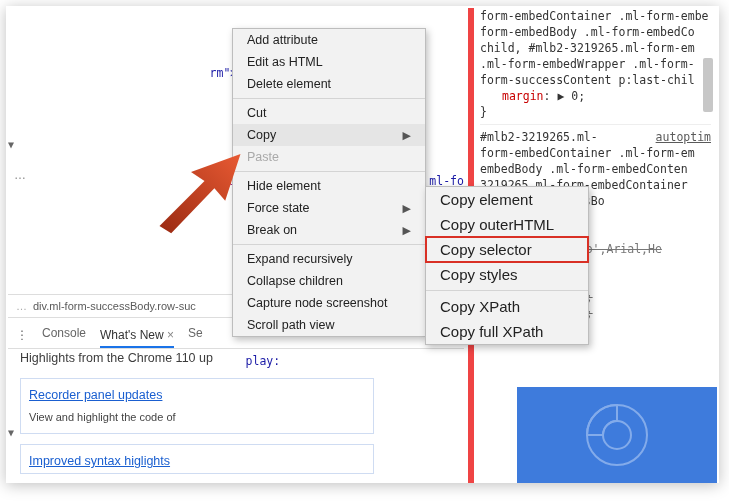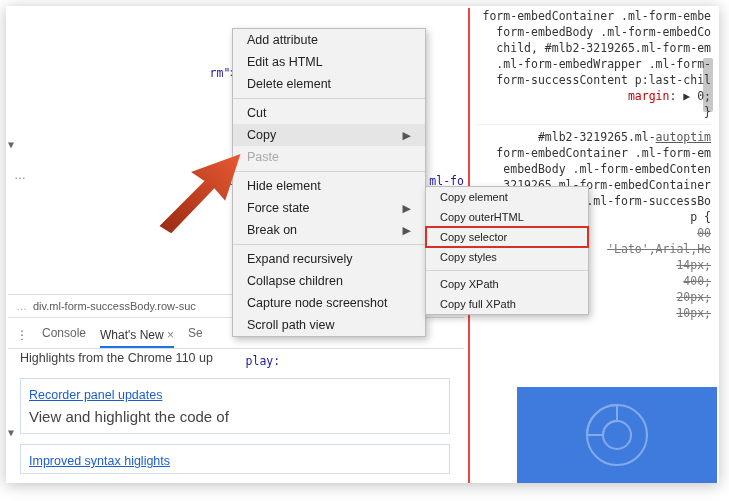--- a/index.html
+++ b/index.html
@@ -68,36 +68,35 @@
   .whatsnew-summary {
     position: absolute; left: 12px; top: 340px; width: 440px;
     color: #3c3c3c; font-size: 12.5px; line-height: 20px;
     z-index: 2;
   }
   .link-card {
     border: 1px solid #cfdcf2;
     background: #fff;
     padding: 6px 8px;
     margin-top: 10px;
-    width: 430px;
+    width: 354px;
     color: #333;
   }
   .link-card .link { color: #1a5fd0; text-decoration: underline; font-size: 12.5px; }
-  .link-card .desc { color: #444; font-size: 15px; margin-top: 2px; }
+  .link-card .desc { color: #444; font-size: 11px; margin-top: 2px; }
 
   
   .styles-pane {
     position: absolute; top: 8px; left: 468px; right: 12px; bottom: 18px;
-    border-left: 2px solid #ef4444;
+    border-left: 6px solid #ef4444;
     font-family: Menlo, Consolas, monospace;
     font-size: 11.5px; line-height: 16px;
     padding: 0 6px;
     color: #333;
     overflow: hidden;
-    text-align: right;
   }
   .selector { color: #333; }
   .brace { color: #333; }
   .prop-k { color: #c80000; margin-left: 22px; }
   .prop-v { color: #333; }
   .src-link { float: right; color: #5a5a5a; text-decoration: underline; }
   .strike { text-decoration: line-through; color: #777; }
   .rule-block { margin-top: 4px; border-top: 1px solid #eee; padding-top: 4px; position: relative; }
   .rule-block.first { border-top: none; margin-top: 0; padding-top: 0; }
   .scroll-thumb {
@@ -130,21 +129,21 @@
   .ctx-menu hr { border: none; border-top: 1px solid #d4d4d4; margin: 3px 0; }
   .submenu-caret { font-size: 11px; color: #555; }
 
   .submenu {
     position: absolute;
     top: 186px; left: 425px;
     width: 164px;
     background: #f2f2f2;
     border: 1px solid #bdbdbd;
     box-shadow: 2px 3px 7px rgba(0,0,0,0.25);
-    font-size: 11px;
+    font-size: 15px;
     z-index: 60;
   }
   .submenu .mi { padding: 4px 14px; color: #222; position: relative; }
   .submenu hr { border: none; border-top: 1px solid #d4d4d4; margin: 3px 0; }
   .submenu .highlight-box {
     outline: 2px solid #d93025;
     outline-offset: -1px;
   }
 
   

